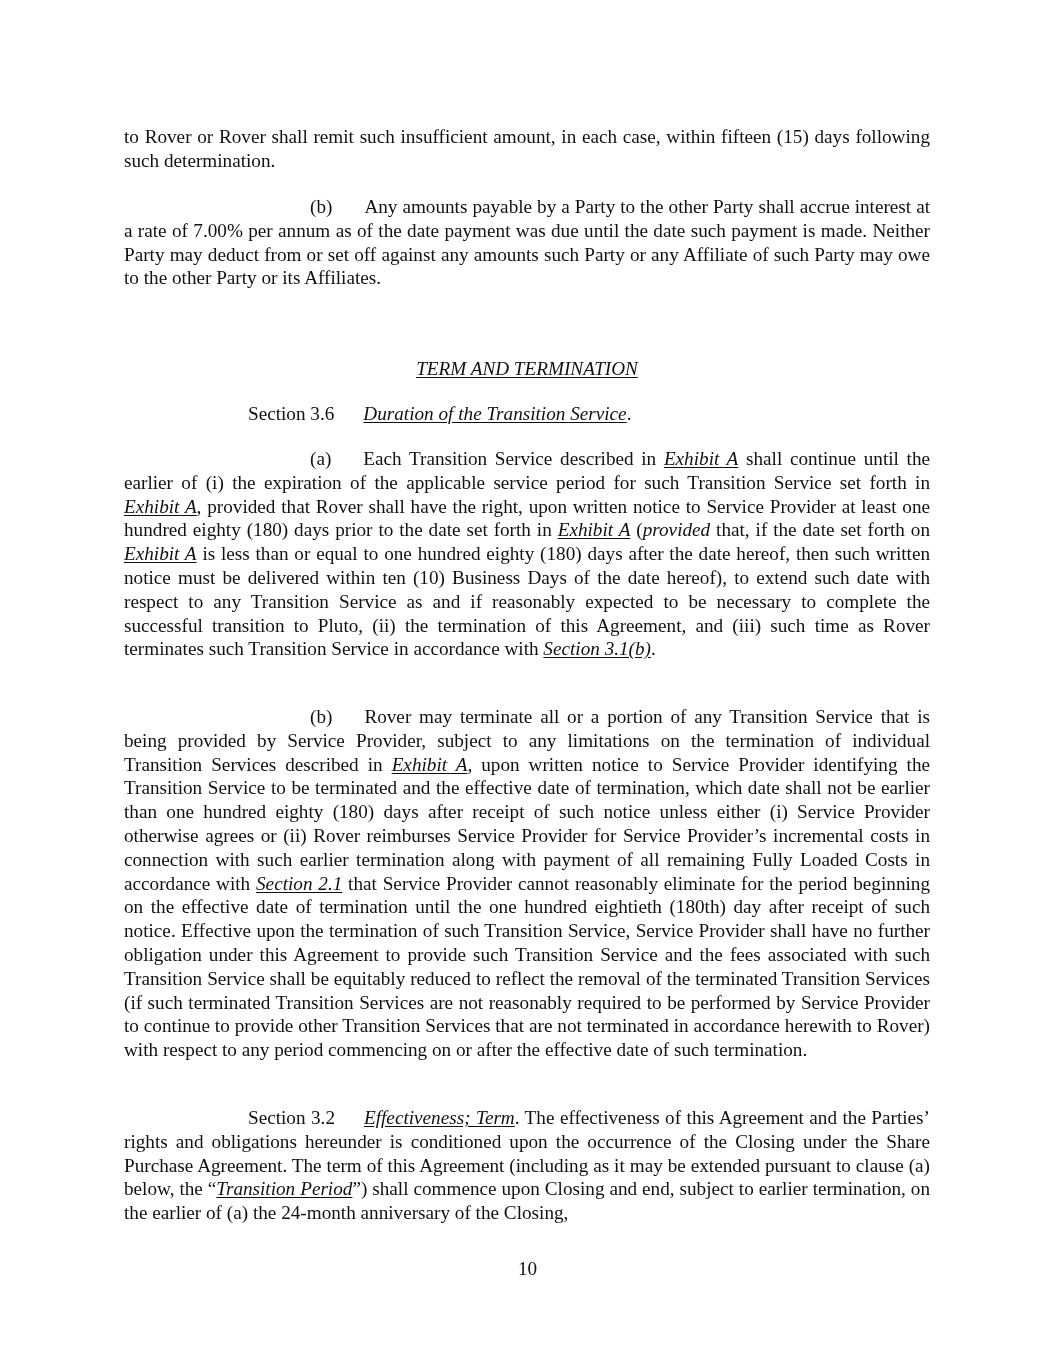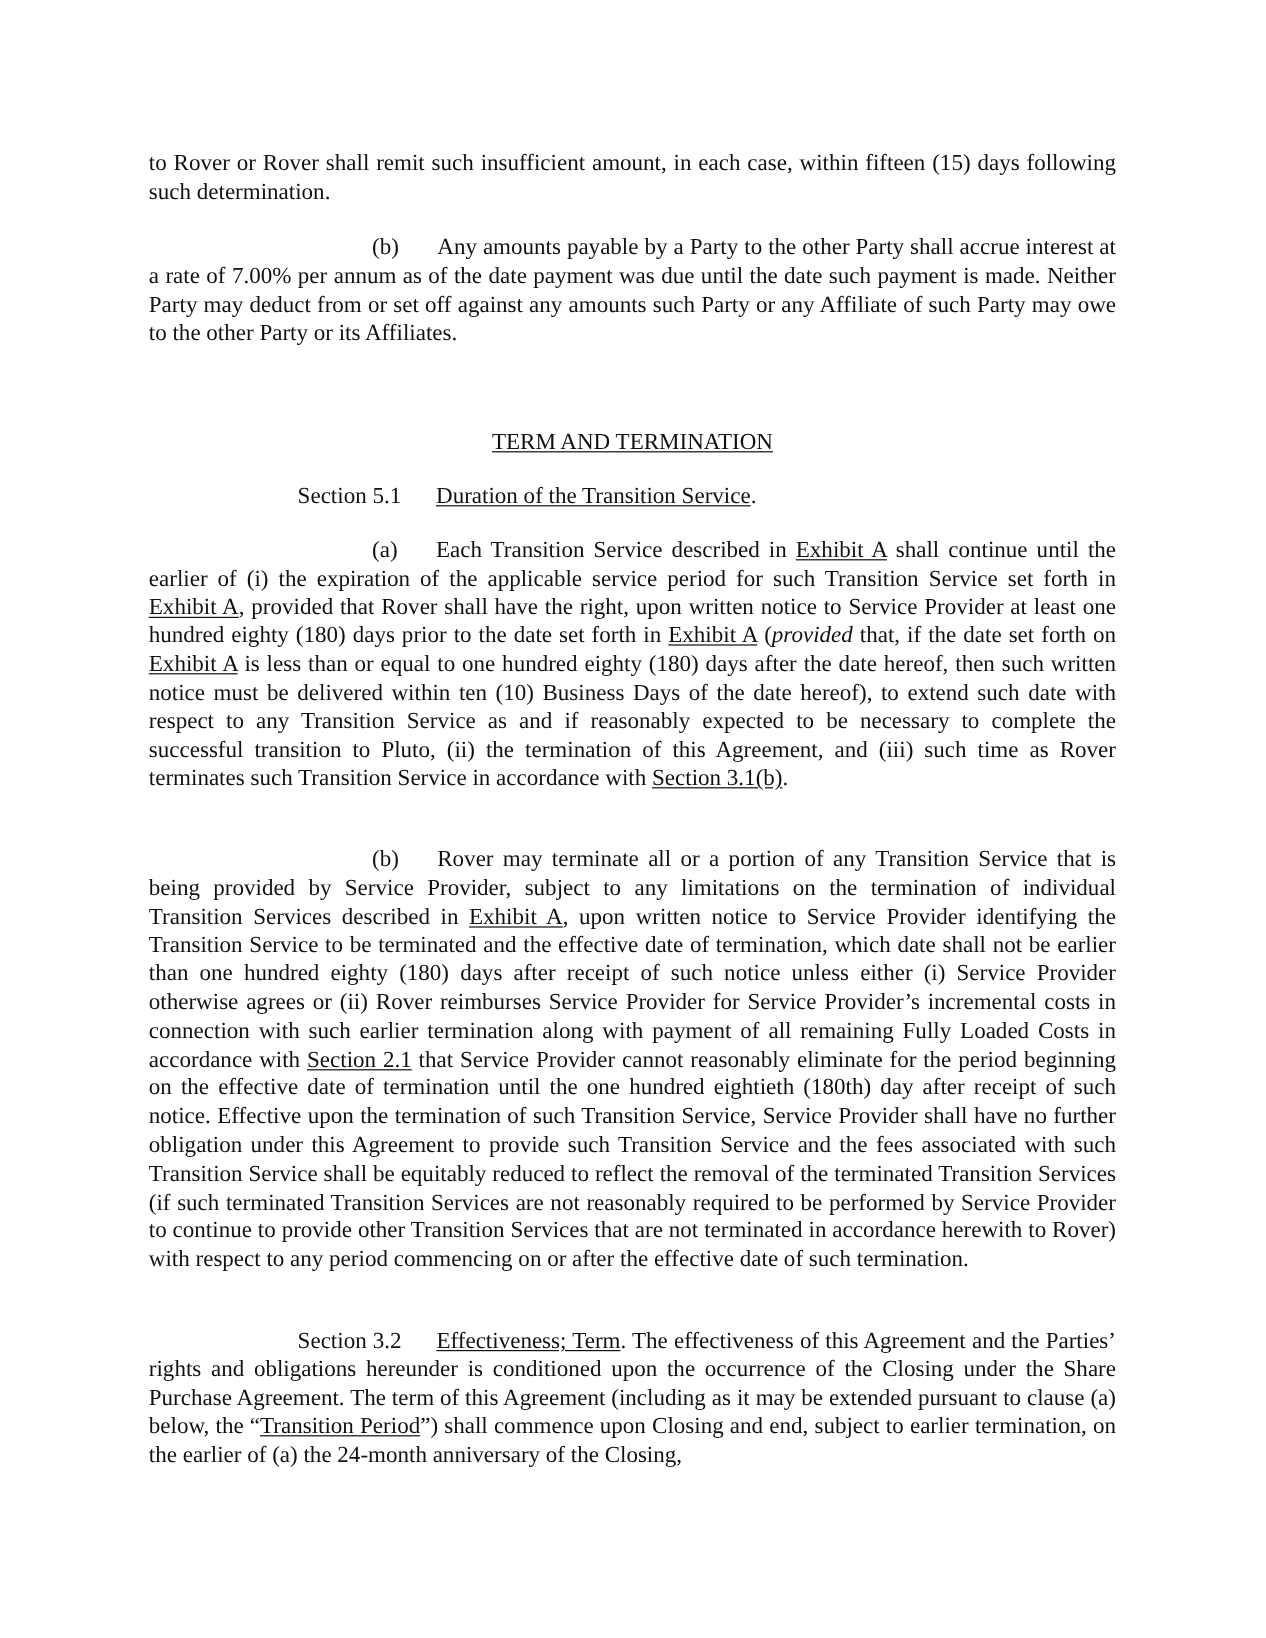--- a/index.html
+++ b/index.html
@@ -9,38 +9,39 @@
     background: #ffffff; color: #111111;
     font-family: "Liberation Serif", "DejaVu Serif", serif;
     font-size: 19.2px; line-height: 23.8px;
   }
   .block { position: absolute; left: 124px; width: 806px; margin: 0; }
   .just { text-align: justify; }
   .indent { display: inline-block; width: 186px; }
   .tab { display: inline-block; width: 32px; }
   .sec-indent { display: inline-block; width: 124px; }
   .sec-tab { display: inline-block; width: 29px; }
-  u { text-decoration: underline; text-underline-offset: 2px; }
+  u { text-decoration: underline; text-underline-offset: 2px; font-style: italic; }
   .center { text-align: center; }
   .pg { position: absolute; left: 0; width: 1055px; top: 1257px; text-align: center; }
 </style>
 </head>
 <body>
 
 <div class="page">
 
   <p class="block just" style="top:125px;"><span>to Rover or Rover shall remit such insufficient amount, in each case, within fifteen (15) days following such determination.</span></p>
 
   <p class="block just" style="top:195px;"><span class="indent"></span><span>(b)</span><span class="tab"></span><span>Any amounts payable by a Party to the other Party shall accrue interest at a rate of 7.00% per annum as of the date payment was due until the date such payment is made.  Neither Party may deduct from or set off against any amounts such Party or any Affiliate of such Party may owe to the other Party or its Affiliates.</span></p>
 
 
   <p class="block center" style="top:357px;"><u>TERM AND TERMINATION</u></p>
 
-  <p class="block" style="top:402px;"><span class="sec-indent"></span><span>Section 5.1</span><span class="sec-tab"></span><u>Duration of the Transition Service</u><span>.</span></p>
+  <p class="block" style="top:402px;"><span class="sec-indent"></span><span>Section 3.6</span><span class="sec-tab"></span><u>Duration of the Transition Service</u><span>.</span></p>
 
   <p class="block just" style="top:447px;"><span class="indent"></span><span>(a)</span><span class="tab"></span><span>Each Transition Service described in </span><u>Exhibit A</u><span> shall continue until the earlier of (i) the expiration of the applicable service period for such Transition Service set forth in </span><u>Exhibit A</u><span>, provided that Rover shall have the right, upon written notice to Service Provider at least one hundred eighty (180) days prior to the date set forth in </span><u>Exhibit A</u><span> (</span><i>provided</i><span> that, if the date set forth on </span><u>Exhibit A</u><span> is less than or equal to one hundred eighty (180) days after the date hereof, then such written  notice must be delivered within ten (10) Business Days of the date hereof), to extend such date with respect to any Transition Service as and if reasonably expected to be necessary to complete the successful transition to Pluto, (ii) the termination of this Agreement, and (iii) such time as Rover terminates such Transition Service in accordance with </span><u>Section 3.1(b)</u><span>.</span></p>
 
   <p class="block just" style="top:705px;"><span class="indent"></span><span>(b)</span><span class="tab"></span><span>Rover may terminate all or a portion of any Transition Service that is being provided by Service Provider, subject to any limitations on the termination of individual Transition Services described in </span><u>Exhibit A</u><span>, upon written notice to Service Provider identifying the Transition Service to be terminated and the effective date of termination, which date shall not be earlier than one hundred eighty (180) days after receipt of such notice unless either (i) Service Provider otherwise agrees or (ii) Rover reimburses Service Provider for Service Provider’s incremental costs in connection with such earlier termination along with payment of all remaining Fully Loaded Costs in accordance with </span><u>Section 2.1</u><span> that Service Provider cannot reasonably eliminate for the period beginning on the effective date of termination until the one hundred eightieth (180th) day after receipt of such notice.  Effective upon the termination of such Transition Service, Service Provider shall have no further obligation under this Agreement to provide such Transition Service and the fees associated with such Transition Service shall be equitably reduced to reflect the removal of the terminated Transition Services (if such terminated Transition Services are not reasonably required to be performed by Service Provider to continue to provide other Transition Services that are not terminated in accordance herewith to Rover) with respect to any period commencing on or after the effective date of such termination.</span></p>
 
   <p class="block just" style="top:1106px;"><span class="sec-indent"></span><span>Section 3.2</span><span class="sec-tab"></span><u>Effectiveness; Term</u><span>.  The effectiveness of this Agreement and the Parties’ rights and obligations hereunder is conditioned upon the occurrence of the Closing under the Share Purchase Agreement.  The term of this Agreement (including as it may be extended pursuant to clause (a) below, the “</span><u>Transition Period</u><span>”) shall commence upon Closing and end, subject to earlier termination, on the earlier of (a) the 24-month anniversary of the Closing,</span></p>
 
+  <div class="pg">10</div>
 
 </div>
 
 </body></html>

